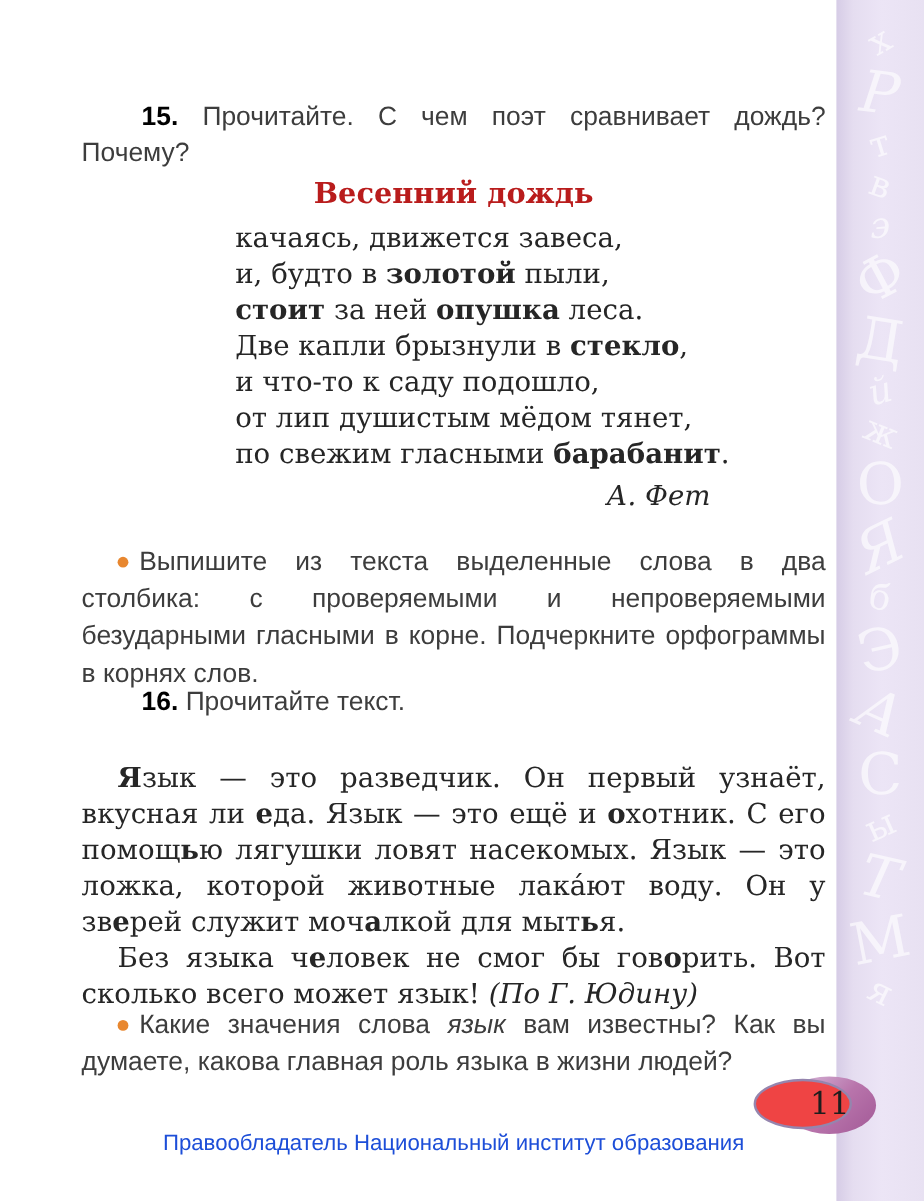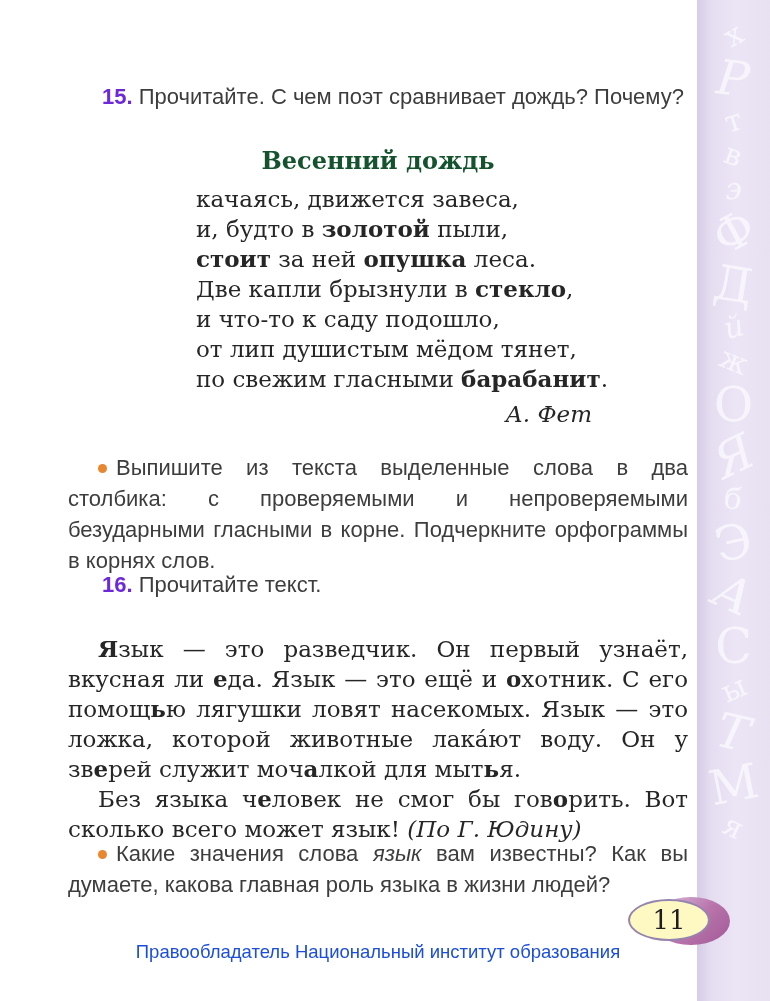--- a/index.html
+++ b/index.html
@@ -23,43 +23,43 @@
     font-family:"DejaVu Serif",serif;
     line-height:1.0;
     margin:2px 0;
     user-select:none;
   }
   
   .content{position:absolute;left:68px;top:0;width:620px;}
   .sans{color:#3d3d3d;font-size:22px;line-height:30px;}
   .serif{color:#262626;font-family:"DejaVu Serif","Liberation Serif",serif;font-size:23px;line-height:30px;}
   .ex-head{position:absolute;width:620px;text-align:justify;text-indent:34px;margin:0;}
-  .ex-num{color:#6d28d9;font-weight:bold;}
+  .ex-num{color:#000000;font-weight:bold;margin-left:16px;}
   .poem-title{position:absolute;width:620px;text-align:center;margin:0;
-    font-family:"DejaVu Serif","Liberation Serif",serif;font-weight:bold;font-size:24px;color:#14532d;}
+    font-family:"DejaVu Serif","Liberation Serif",serif;font-weight:bold;font-size:24px;color:#b91c1c;}
   .poem{position:absolute;left:128px;margin:0;}
   .poem-line{white-space:nowrap;}
   .poem-author{position:absolute;width:620px;text-align:right;padding-right:96px;box-sizing:border-box;
     font-style:italic;margin:0;}
   .task{position:absolute;width:620px;text-align:justify;text-indent:30px;margin:0;line-height:31px;}
   .bullet-dot{
     display:inline-block;width:9px;height:9px;border-radius:50%;
     background:#e8872f;margin-right:9px;vertical-align:2px;
   }
   .para{position:absolute;width:620px;text-align:justify;text-indent:30px;margin:0;}
   
   .badge{position:absolute;left:628px;top:897px;width:110px;height:50px;}
   .badge-crescent{
     position:absolute;left:24px;top:0px;width:78px;height:48px;border-radius:50%;
     background:linear-gradient(135deg,#d6b6d8 10%,#b874ab 55%,#a75f9b 90%);
   }
   .badge-oval{
     position:absolute;left:0;top:2px;width:82px;height:42px;border-radius:50%;
-    background:#fef9c3;border:2px solid #9585ae;box-sizing:border-box;
-    display:flex;align-items:center;justify-content:center;
+    background:#ef4444;border:2px solid #9585ae;box-sizing:border-box;
+    display:flex;align-items:center;justify-content:flex-end;
   }
   .badge-num{font-family:"DejaVu Serif","Liberation Serif",serif;font-size:26px;color:#1e1e1e;}
   .footer{
     position:absolute;left:68px;top:941px;width:620px;text-align:center;
     color:#1d4ed8;font-size:18.5px;margin:0;
   }
 </style>
 </head>
 <body>
 

